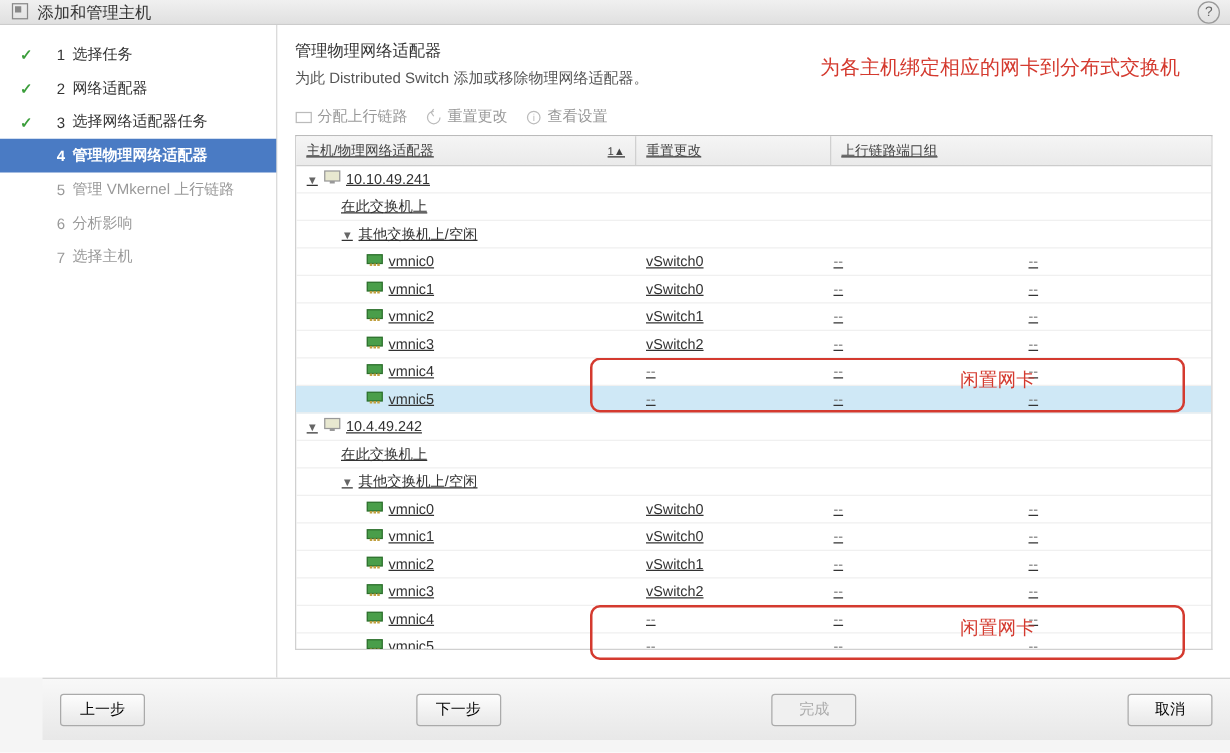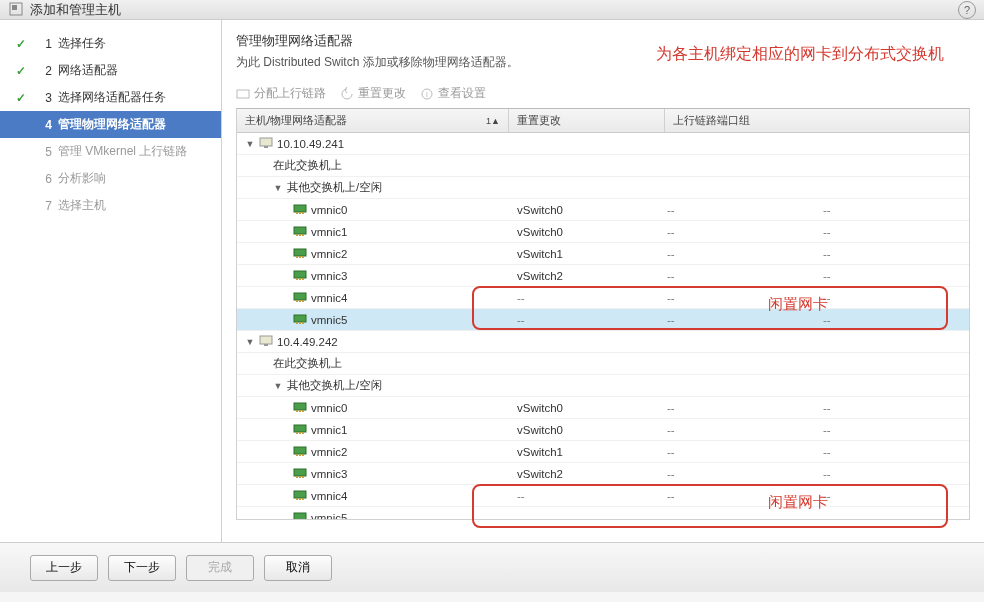--- a/index.html
+++ b/index.html
@@ -25,40 +25,40 @@
     .annotation { position: absolute; color: #d43a2f; font-size: 16px; font-weight: normal; }
     .ann-top { top: 24px; right: 40px; }
     .ann-box { position: absolute; border: 2px solid #d43a2f; border-radius: 8px; pointer-events: none; }
     .ann-box1 { left: 250px; top: 266px; width: 476px; height: 44px; }
     .ann-box2 { left: 250px; top: 464px; width: 476px; height: 44px; }
     .ann-mid1 { position: absolute; left: 546px; top: 275px; color: #d43a2f; font-size: 15px; }
     .ann-mid2 { position: absolute; left: 546px; top: 473px; color: #d43a2f; font-size: 15px; }
     .toolbar { display: flex; align-items: flex-start; gap: 14px; padding: 6px 0; color: #999; font-size: 12px; }
     .toolbar-item { display: flex; align-items: center; gap: 4px; cursor: default; }
     .toolbar-icon { width: 14px; height: 14px; display: inline-block; }
-    .table { border: 1px solid #d0d0d0; border-top: 1px solid #bbb; }
+    .table { border: 1px solid #d0d0d0; border-top: 1px solid #bbb; text-decoration: underline; }
     .thead { display: flex; background: linear-gradient(#f5f5f5, #eaeaea); border-bottom: 1px solid #ccc; height: 24px; align-items: center; font-size: 11px; color: #444; }
     .th { padding: 0 8px; border-right: 1px solid #d0d0d0; height: 100%; display: flex; align-items: center; }
     .th-sort { font-size: 9px; margin-left: auto; }
     .col-name { width: 272px; }
     .col-use { width: 150px; }
     .col-uplink { width: 156px; }
     .col-group { flex: 1; border-right: none; }
     .tbody { max-height: 386px; overflow-y: auto; }
     .row { display: flex; height: 22px; align-items: center; border-bottom: 1px solid #f0f0f0; }
     .row.selected { background: #cfe8f6; }
     .cell { padding: 0 8px; display: flex; align-items: center; gap: 4px; font-size: 11.5px; }
     .indent0 { padding-left: 8px; }
     .indent1 { padding-left: 36px; }
     .indent2 { padding-left: 36px; }
     .indent3 { padding-left: 56px; }
     .expander { width: 10px; height: 10px; display: inline-flex; align-items: center; justify-content: center; font-size: 9px; color: #666; cursor: pointer; }
     .host-icon svg, .nic-icon svg { width: 14px; height: 12px; }
     .dash { color: #777; }
-    .footer { height: 50px; border-top: 1px solid #ccc; background: linear-gradient(#f8f8f8, #e8e8e8); display: flex; align-items: center; justify-content: flex-start; padding: 0 30px; gap: 10px; }
+    .footer { height: 50px; border-top: 1px solid #ccc; background: linear-gradient(#f8f8f8, #e8e8e8); display: flex; align-items: center; justify-content: space-between; padding: 0 14px; gap: 10px; margin-left: 34px; }
     .btn { min-width: 68px; height: 26px; border: 1px solid #aaa; background: linear-gradient(#fdfdfd, #e8e8e8); border-radius: 3px; font-size: 12px; cursor: pointer; }
     .btn:disabled { color: #aaa; cursor: default; background: #f0f0f0; }
   </style>
 </head>
 <body>
 
 <div class="titlebar">
   <span class="titlebar-icon">
     <svg viewBox="0 0 16 16">
         <rect x="2" y="2" width="12" height="12" fill="none" stroke="#888"></rect>

